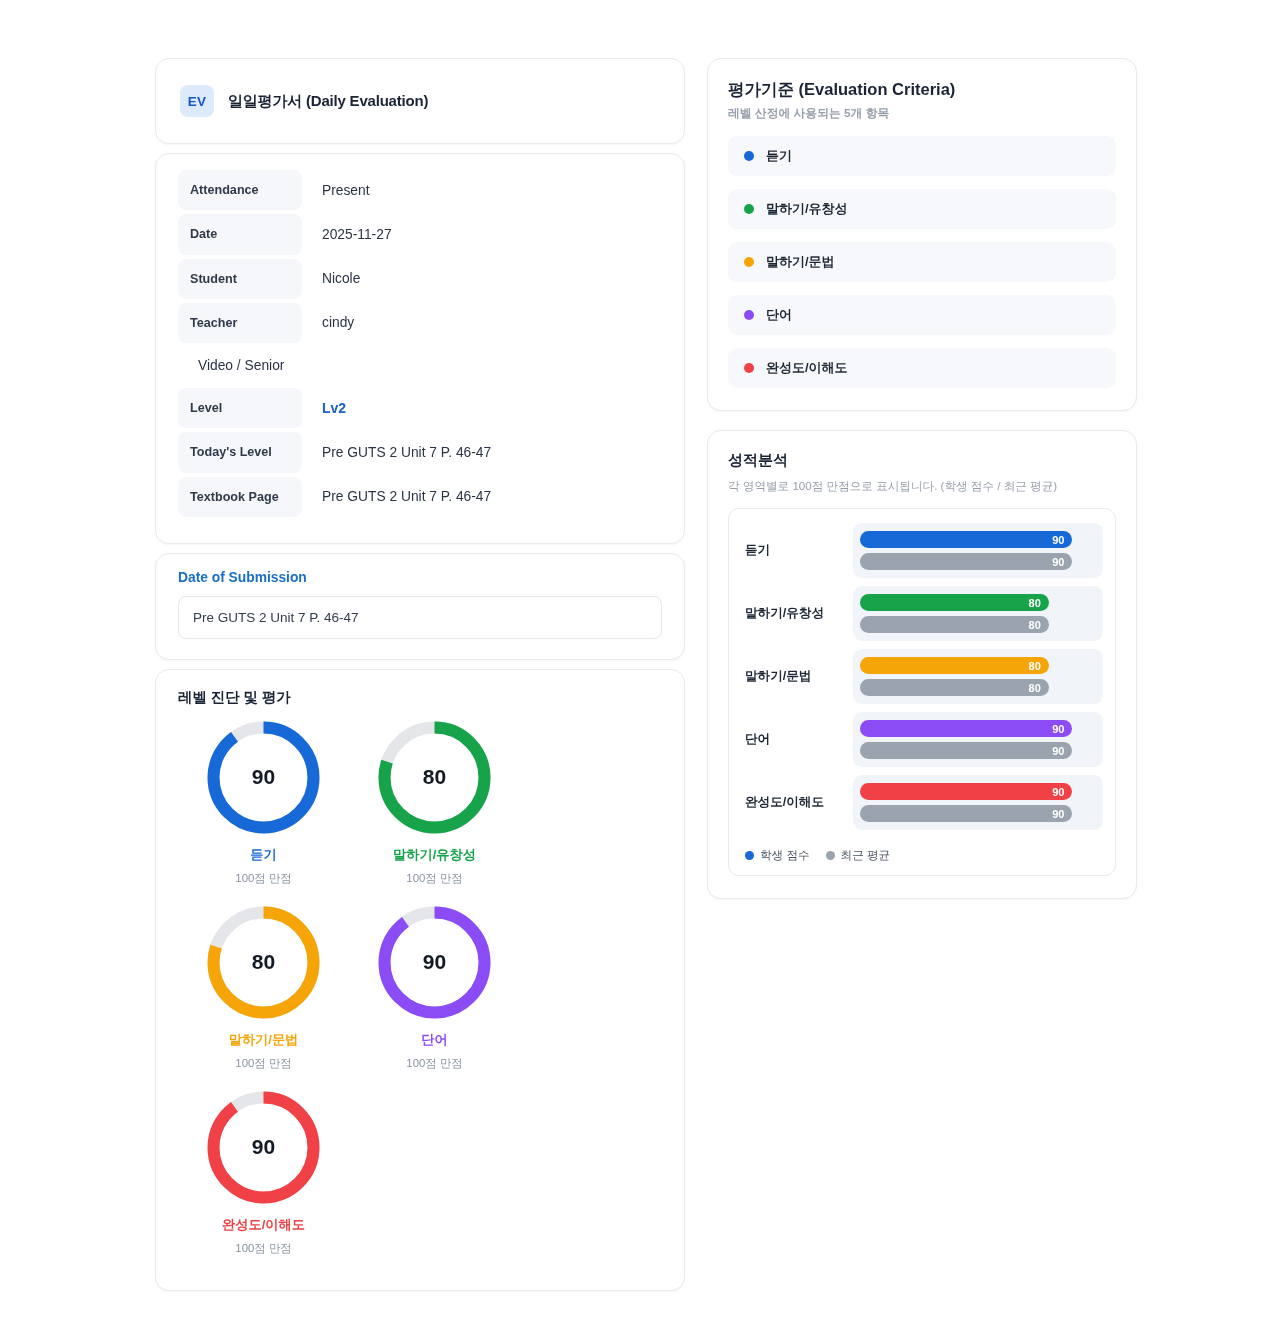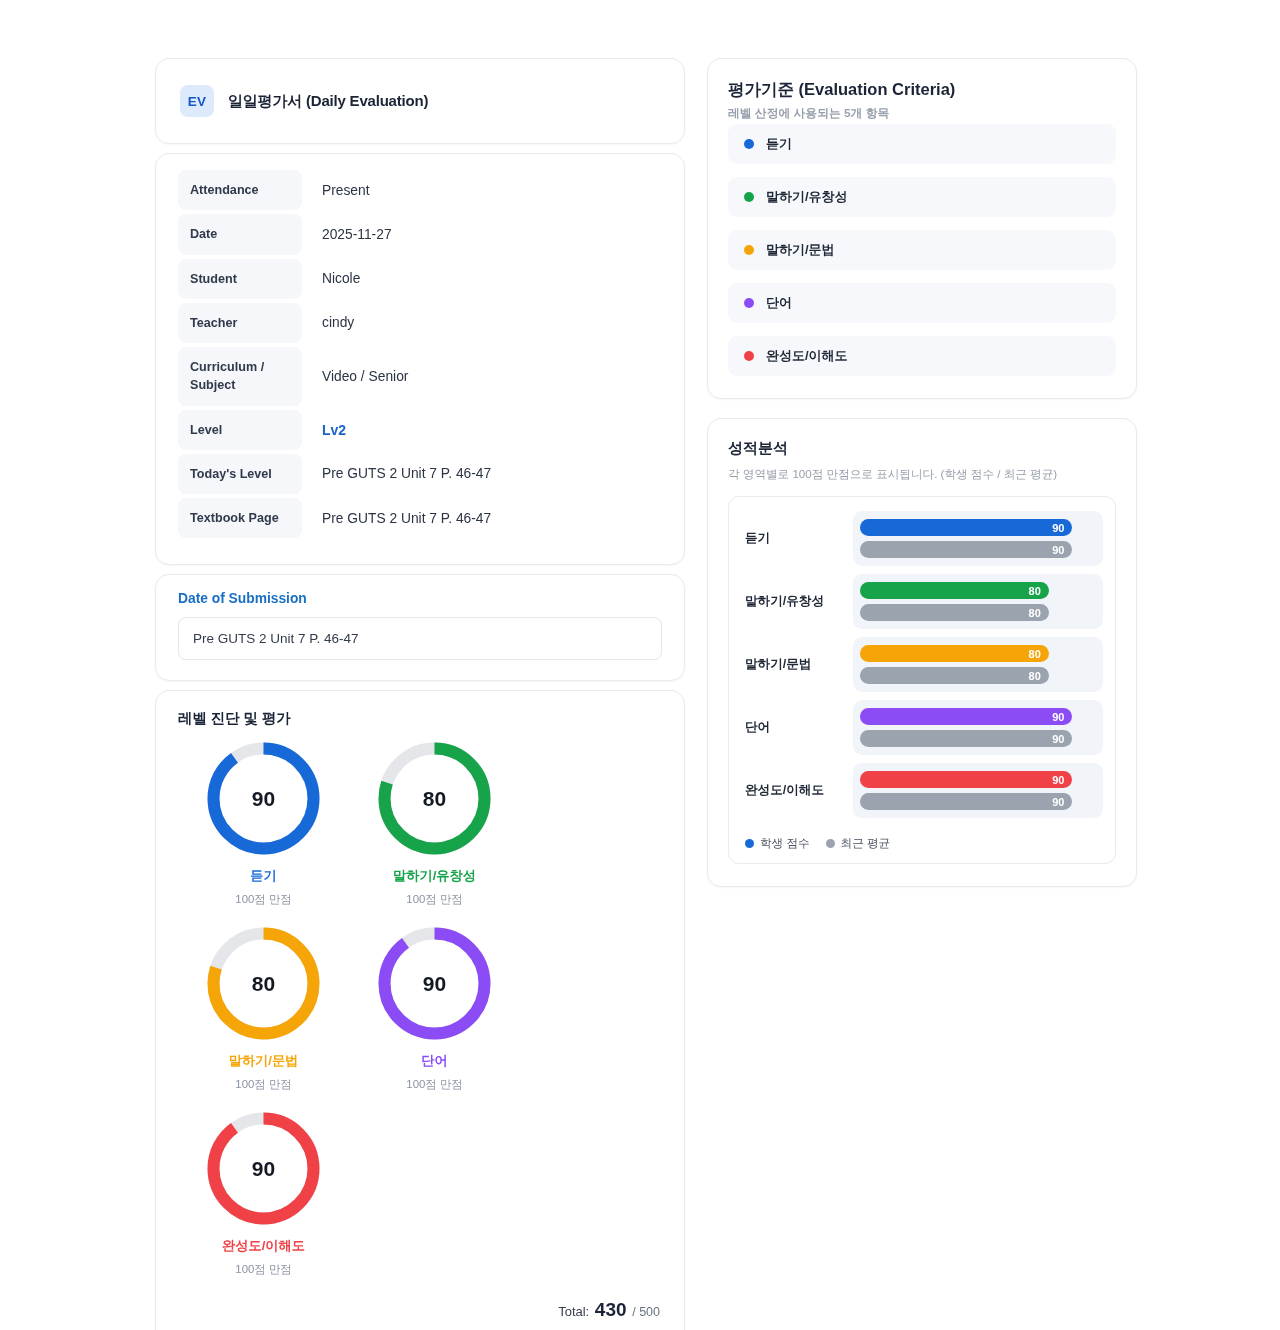--- a/index.html
+++ b/index.html
@@ -98,21 +98,21 @@
   }
   .donut-label { font-size: 13.2px; font-weight: 700; margin-bottom: 7px; }
   .donut-max { font-size: 11.4px; color: #8a93a1; }
   .total-line { text-align: right; font-size: 13px; color: #39404d; padding: 4px 2px 6px 0; }
   .total-line .total-val { font-size: 19px; font-weight: 700; color: #1b2436; margin: 0 2px; }
   .total-line .total-out { font-size: 12.5px; color: #6b7382; }
 
   
   .crit-card { padding: 20px 20px 22px 20px; }
   .crit-title { font-size: 16.5px; font-weight: 700; color: #1b2436; margin-bottom: 5px; }
-  .crit-sub { font-size: 11.8px; font-weight: 700; color: #98a0ad; margin-bottom: 2px; }
+  .crit-sub { font-size: 11.8px; font-weight: 700; color: #98a0ad; margin-bottom: 14px; }
   .crit-row {
     background: #f6f8fb;
     border-radius: 9px;
     height: 40px;
     display: flex; align-items: center;
     padding: 0 16px;
     margin-bottom: 13px;
   }
   .crit-row:last-child { margin-bottom: 0; }
   .dot { width: 10px; height: 10px; border-radius: 50%; flex: 0 0 auto; margin-right: 12px; }
@@ -170,21 +170,20 @@
           </div>
           <div class="info-row">
             <div class="info-label">Student</div>
             <div class="info-value">Nicole</div>
           </div>
           <div class="info-row">
             <div class="info-label">Teacher</div>
             <div class="info-value">cindy</div>
           </div>
           <div class="info-row">
-            <div class="info-label">Curriculum / Subject</div>
             <div class="info-value">Video / Senior</div>
           </div>
           <div class="info-row">
             <div class="info-label">Level</div>
             <div class="info-value accent">Lv2</div>
           </div>
           <div class="info-row">
             <div class="info-label">Today's Level</div>
             <div class="info-value">Pre GUTS 2 Unit 7 P. 46-47</div>
           </div>
@@ -252,25 +251,20 @@
               <svg width="117" height="117" viewBox="0 0 117 117">
                 <circle cx="58.5" cy="58.5" r="50" fill="none" stroke="#e4e6ea" stroke-width="12"></circle>
                 <circle cx="58.5" cy="58.5" r="50" fill="none" stroke="#ef4146" stroke-width="12" stroke-dasharray="282.7433388230814 31.415926535897924" stroke-linecap="butt"></circle>
               </svg>
               <div class="donut-val">90</div>
             </div>
             <div class="donut-label" style="color:#ef4146">완성도/이해도</div>
             <div class="donut-max">100점 만점</div>
           </div>
         </div>
-      <div class="total-line">
-        <span>Total:</span>
-        <span class="total-val">430</span>
-        <span class="total-out">/ 500</span>
-      </div>
     </div>
 
   </div>
 
   <div class="col-right">
 
     <div class="card crit-card">
       <div class="crit-title">평가기준 (Evaluation Criteria)</div>
       <div class="crit-sub">레벨 산정에 사용되는 5개 항목</div>
       <div id="crit-rows">

